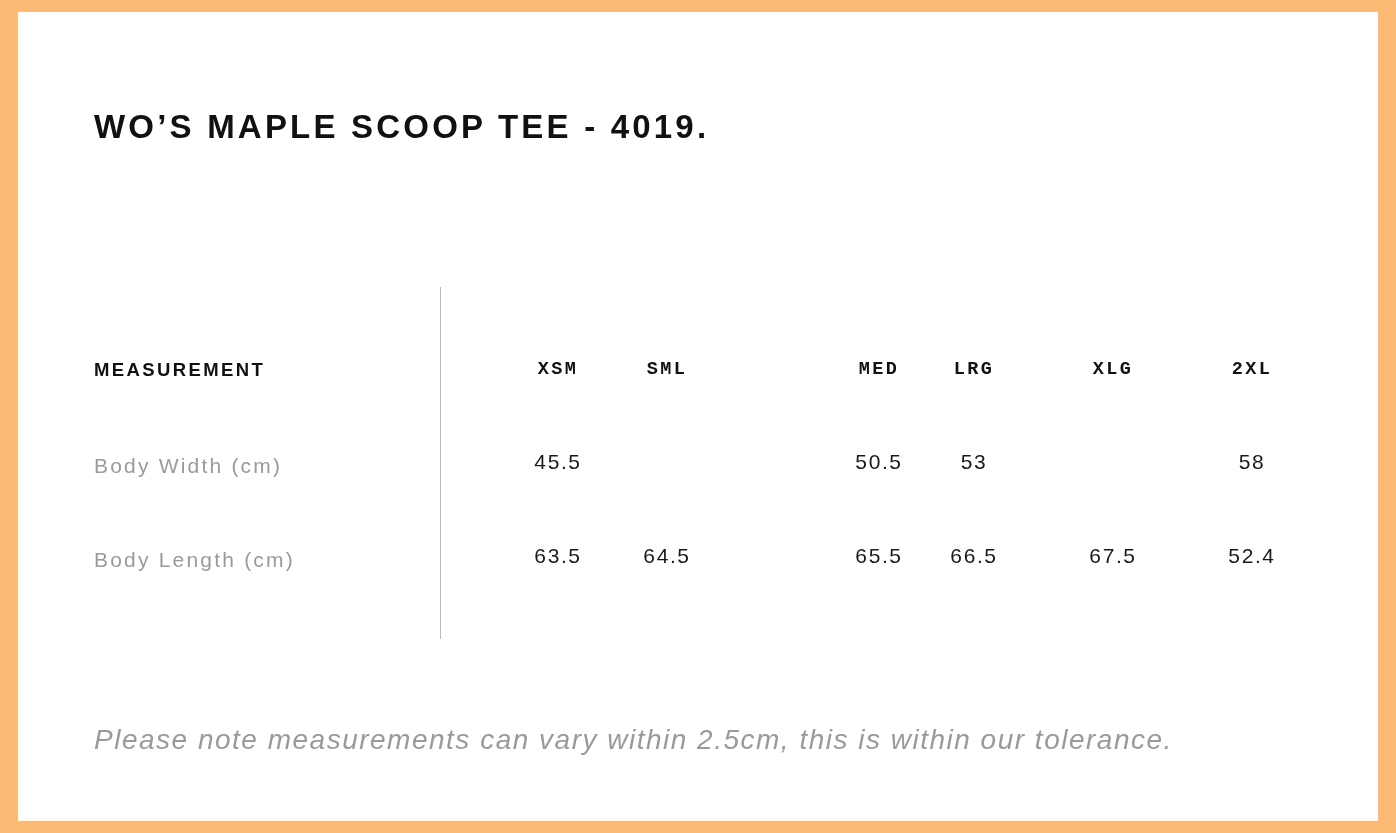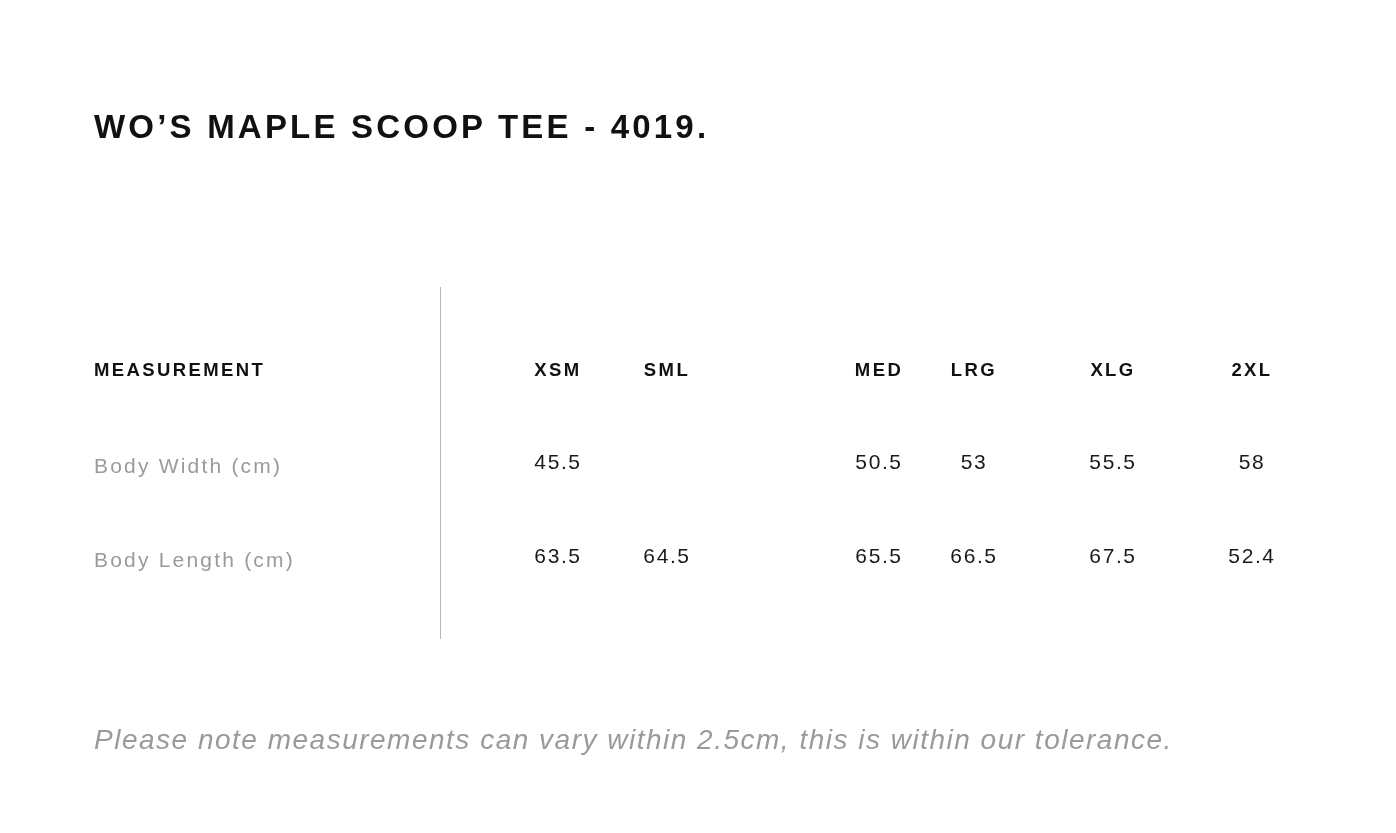--- a/index.html
+++ b/index.html
@@ -12,21 +12,21 @@
     height: 833px;
     font-family: "Liberation Sans", sans-serif;
     overflow: hidden;
   }
   .page {
     position: absolute;
     left: 0;
     top: 0;
     width: 1396px;
     height: 833px;
-    background: #ffffff;
+    background: #fdba74;
     box-sizing: border-box;
   }
   .card {
     position: absolute;
     left: 18px;
     top: 12px;
     width: 1360px;
     height: 809px;
     background: #ffffff;
     box-sizing: border-box;
@@ -93,20 +93,21 @@
     width: 130px;
     text-align: center;
     line-height: 40px;
     white-space: nowrap;
   }
   .cell-head {
     font-size: 18.5px;
     font-weight: bold;
     letter-spacing: 2.4px;
     color: #111111;
+    font-family: Liberation Mono, monospace;
   }
   .cell-val {
     font-size: 21px;
     letter-spacing: 1.6px;
     color: #1a1a1a;
   }
   .c0 { left: 475px; }
   .c1 { left: 584px; }
   .c2 { left: 796px; }
   .c3 { left: 891px; }
@@ -144,21 +145,20 @@
         <div class="cell cell-head c3">LRG</div>
         <div class="cell cell-head c4">XLG</div>
         <div class="cell cell-head c5">2XL</div>
       </div>
 
       <div class="row row-0">
         <div class="lbl-row">Body Width (cm)</div>
         <div class="cell cell-val c0">45.5</div>
         <div class="cell cell-val c2">50.5</div>
         <div class="cell cell-val c3">53</div>
-        <div class="cell cell-val c4">55.5</div>
         <div class="cell cell-val c5">58</div>
       </div>
 
       <div class="row row-1">
         <div class="lbl-row">Body Length (cm)</div>
         <div class="cell cell-val c0">63.5</div>
         <div class="cell cell-val c1">64.5</div>
         <div class="cell cell-val c2">65.5</div>
         <div class="cell cell-val c3">66.5</div>
         <div class="cell cell-val c4">67.5</div>

